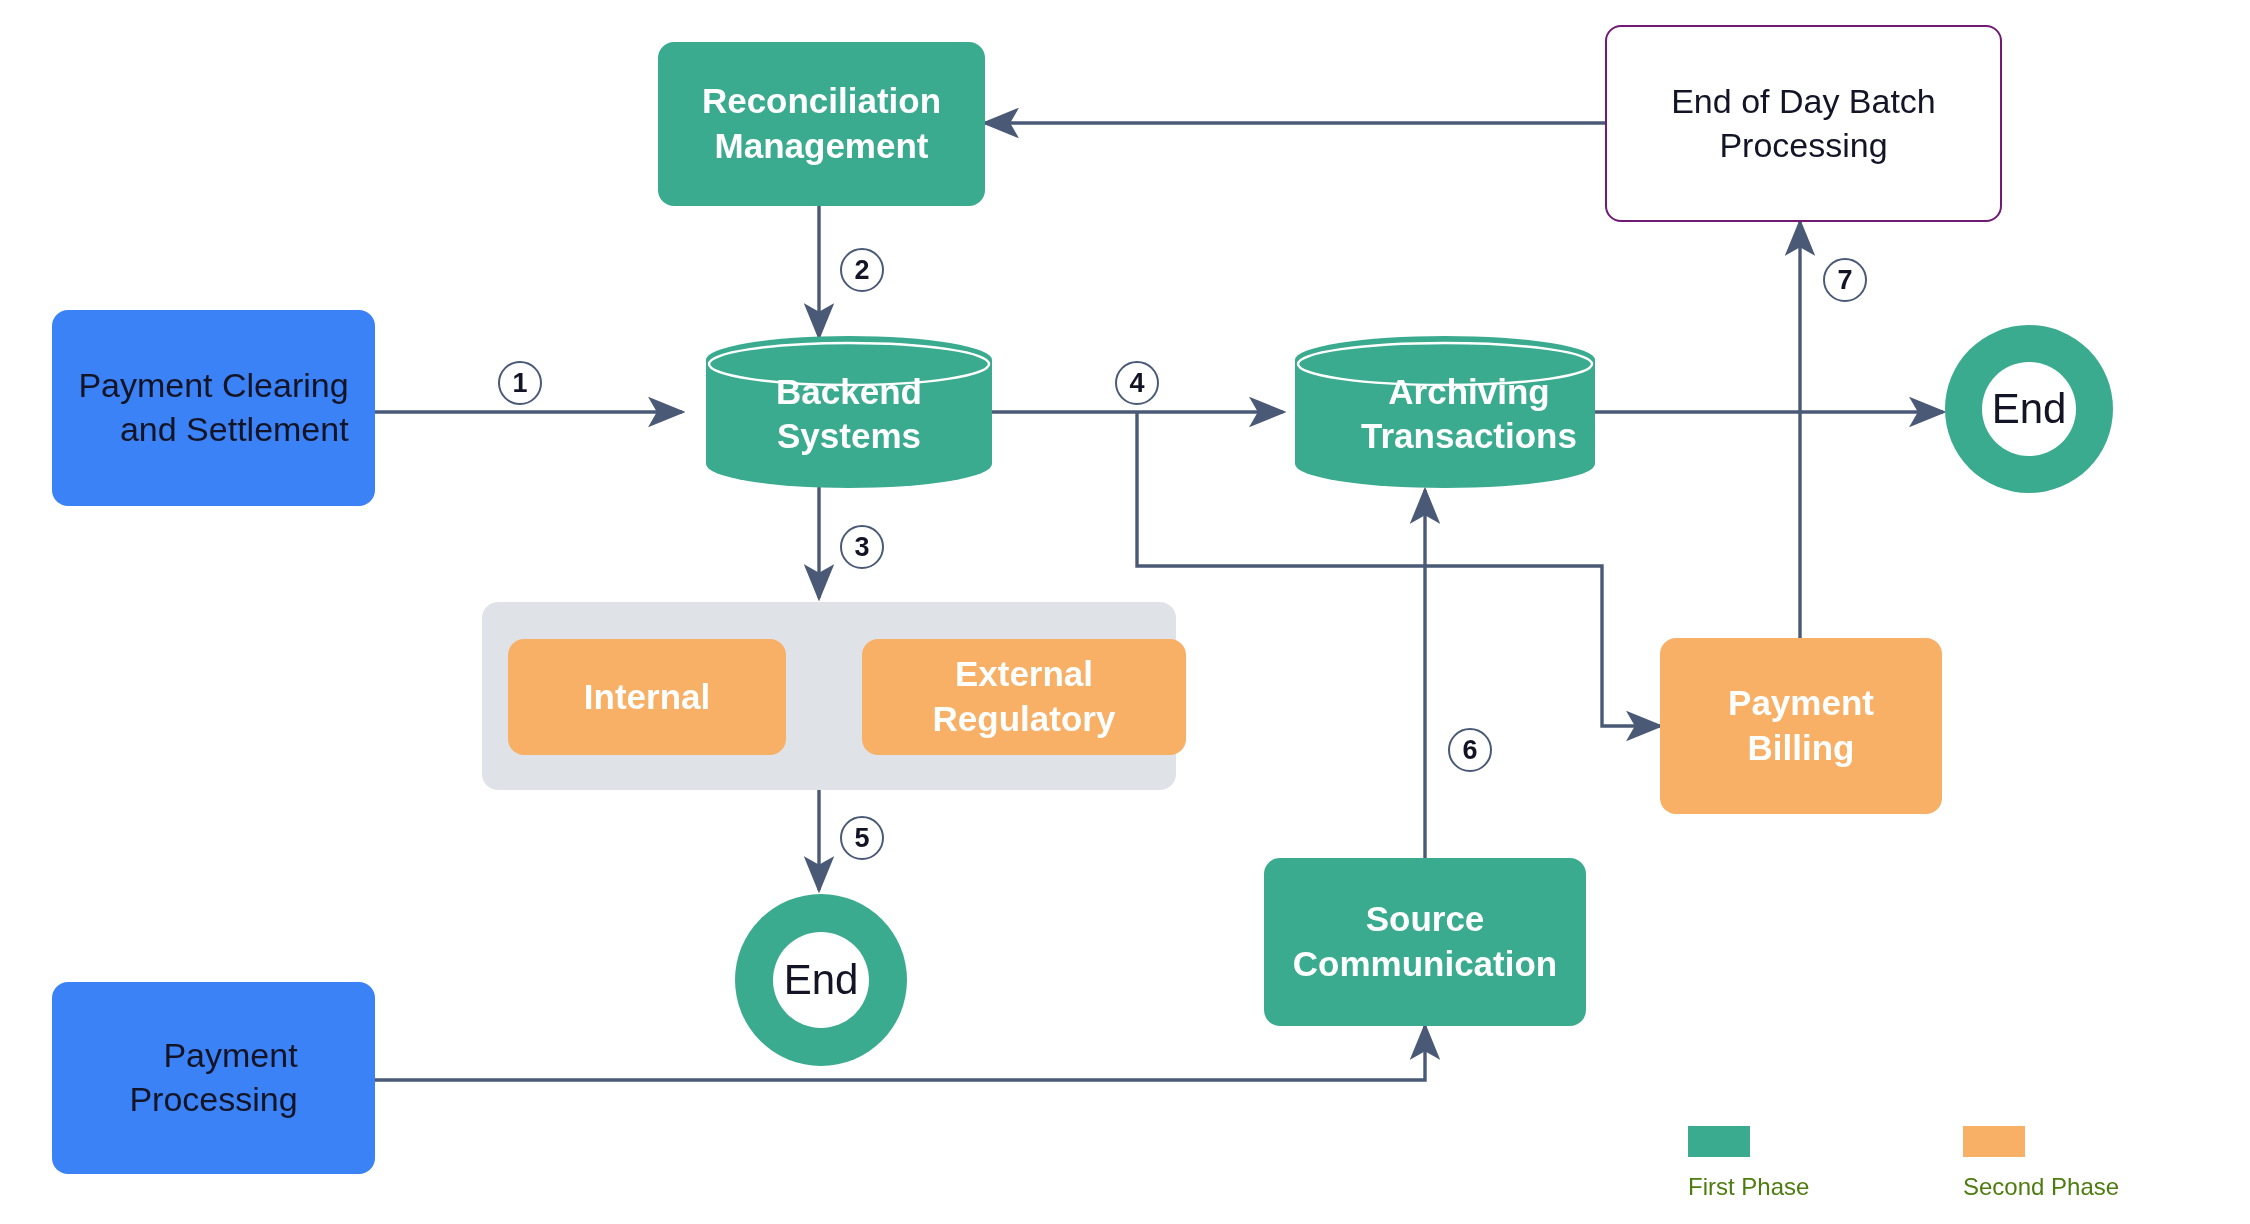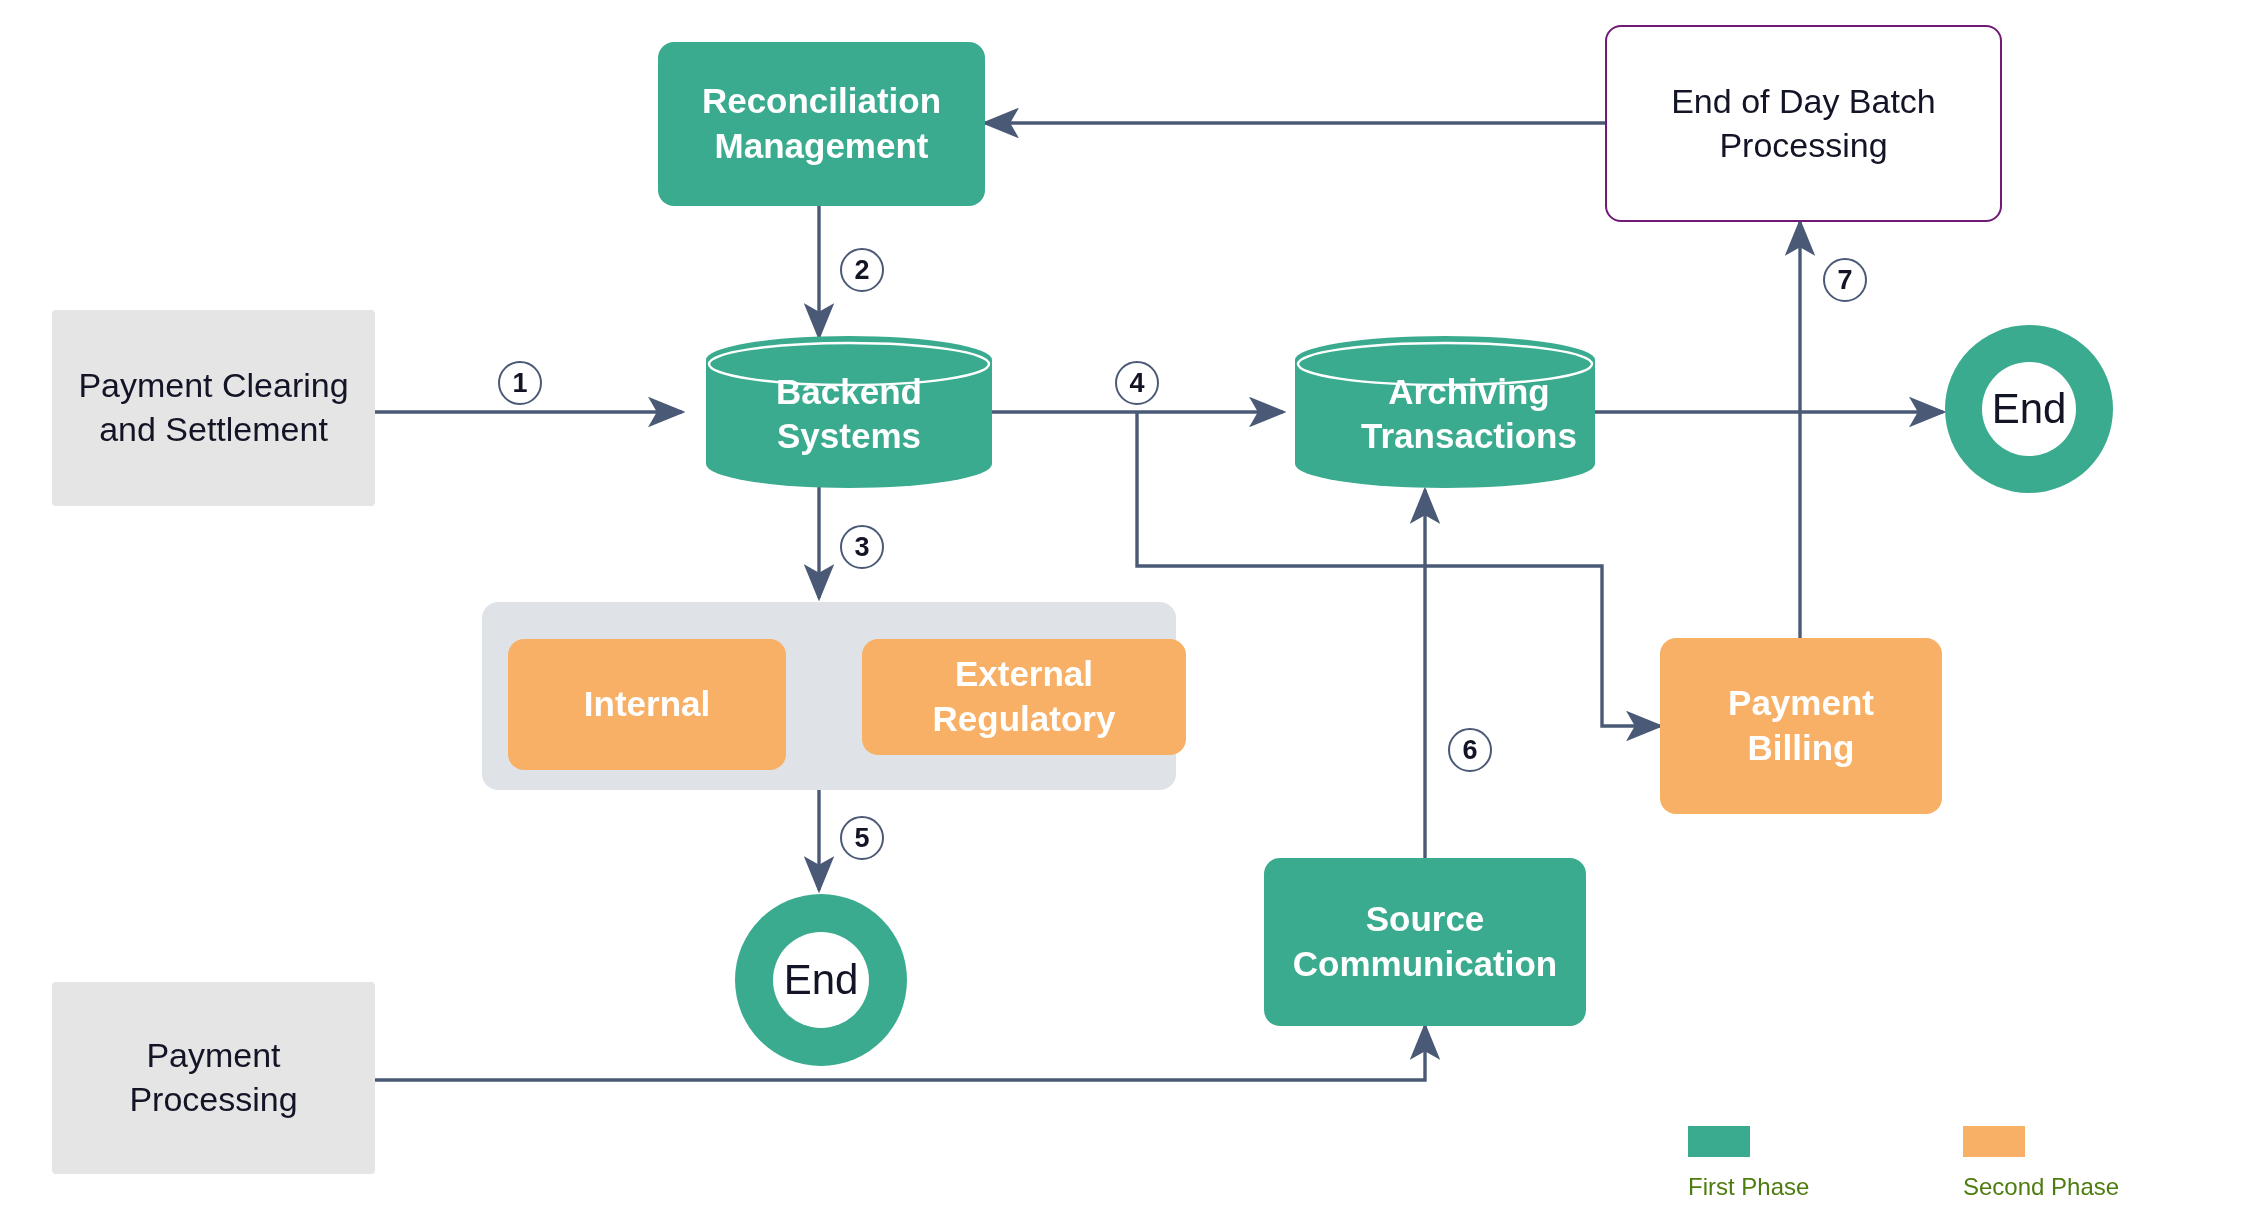--- a/index.html
+++ b/index.html
@@ -3,21 +3,21 @@
 <meta charset="utf-8">
 <style>
   html,body{margin:0;padding:0;background:#ffffff;}
   body{width:2250px;height:1224px;font-family:"Liberation Sans",sans-serif;}
   #stage{position:relative;width:2250px;height:1224px;overflow:hidden;background:#fff;}
   svg#wires{position:absolute;inset:0;width:2250px;height:1224px;}
 
   .node{position:absolute;box-sizing:border-box;display:flex;align-items:center;justify-content:center;text-align:center;}
   .lbl{display:block;line-height:1.28;white-space:pre-line;}
 
-  .card-gray{background:#e5e5e5;border-radius:4px;color:#131426;font-size:34px;font-weight:400;}
+  .card-gray{background:#3b82f6;border-radius:16px;color:#131426;font-size:34px;font-weight:400;text-align:right;}
   .card-green{background:#3aab8f;border-radius:16px;color:#ffffff;font-size:35px;font-weight:600;}
   .card-orange{background:#f7b066;border-radius:16px;color:#ffffff;font-size:35px;font-weight:600;}
   .card-outline{background:#ffffff;border:2px solid #701a75;border-radius:16px;color:#131426;font-size:34px;font-weight:400;}
   .group-gray{background:#dfe3e8;border-radius:16px;}
 
   .cyl{position:absolute;}
   .cyl .cyl-txt{position:absolute;left:0;right:0;top:50%;transform:translateY(-48%);
       color:#fff;font-size:35px;font-weight:600;line-height:1.25;text-align:center;white-space:pre-line;}
 
   .endnode{position:absolute;border-radius:50%;background:#ffffff;
@@ -105,21 +105,21 @@
   </div>
 
   <div style="position:absolute;left:1945px;top:325px;width:168px;height:168px;border-radius:50%;background:#3aab8f;">
     <div class="endnode" style="left:37px;top:37px;width:94px;height:94px;">
       <span>End</span>
     </div>
   </div>
 
   <div class="group-gray" style="position:absolute;left:482px;top:602px;width:694px;height:188px;"></div>
 
-  <div class="node card-orange" style="left:508px;top:639px;width:278px;height:131px;">
+  <div class="node card-orange" style="left:508px;top:639px;width:278px;height:116px;">
     <span class="lbl">Internal</span>
   </div>
 
   <div class="node card-orange" style="left:862px;top:639px;width:324px;height:116px;">
     <span class="lbl">External
 Regulatory</span>
   </div>
 
   <div class="node card-orange" style="left:1660px;top:638px;width:282px;height:176px;">
     <span class="lbl">Payment

